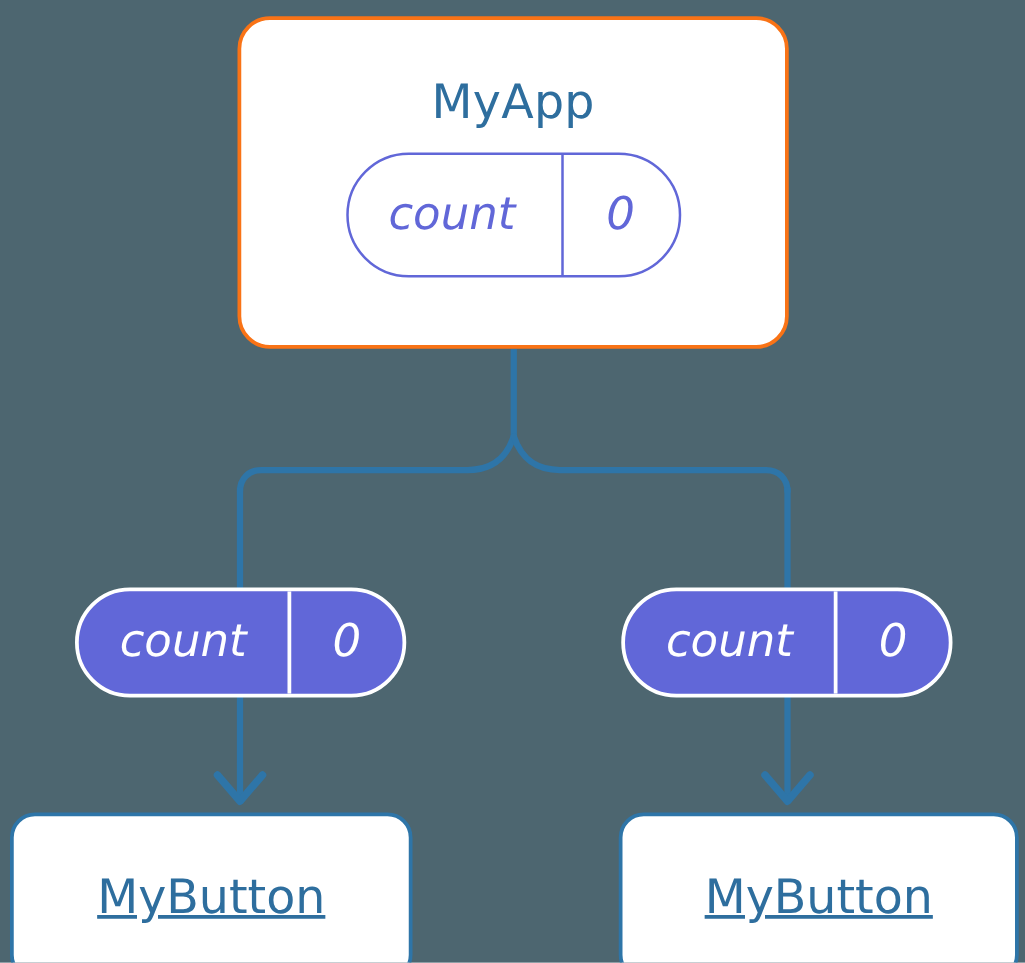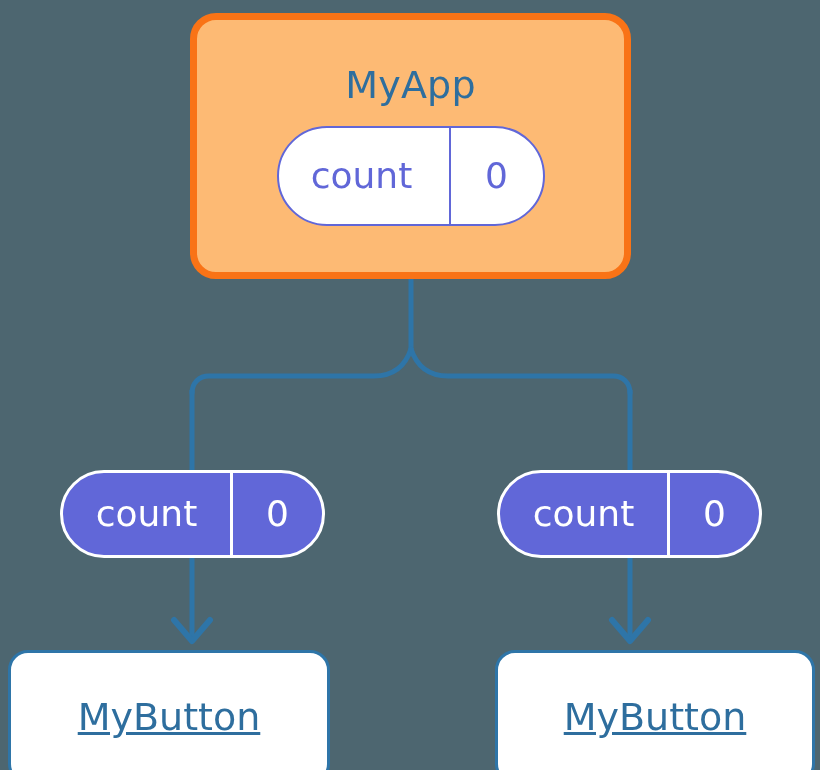--- a/index.html
+++ b/index.html
@@ -22,22 +22,22 @@
     position: absolute;
     left: 0;
     top: 0;
     width: 820px;
     height: 770px;
   }
 
   
   .component-card {
     position: absolute;
-    background: #fdba74;
-    border: 7px solid #f97316;
+    background: #ffffff;
+    border: 3px solid #f97316;
     border-radius: 22px;
     box-sizing: border-box;
   }
   #app-card {
     left: 190px;
     top: 13px;
     width: 441px;
     height: 266px;
     border-radius: 26px;
     display: flex;
@@ -54,20 +54,21 @@
     white-space: nowrap;
   }
 
   
   .state-pill {
     display: flex;
     align-items: stretch;
     box-sizing: border-box;
     border-radius: 999px;
     overflow: hidden;
+    font-style: italic;
   }
   .pill-key, .pill-val {
     display: flex;
     align-items: center;
     justify-content: center;
     box-sizing: border-box;
     font-size: 36px;
     line-height: 1;
     white-space: nowrap;
   }

